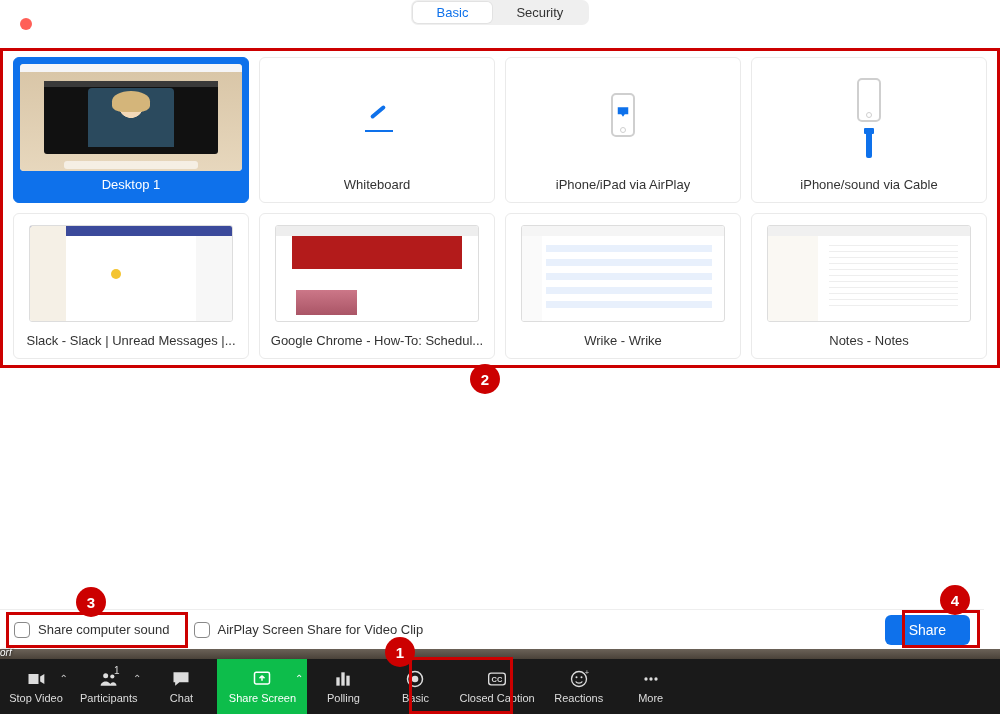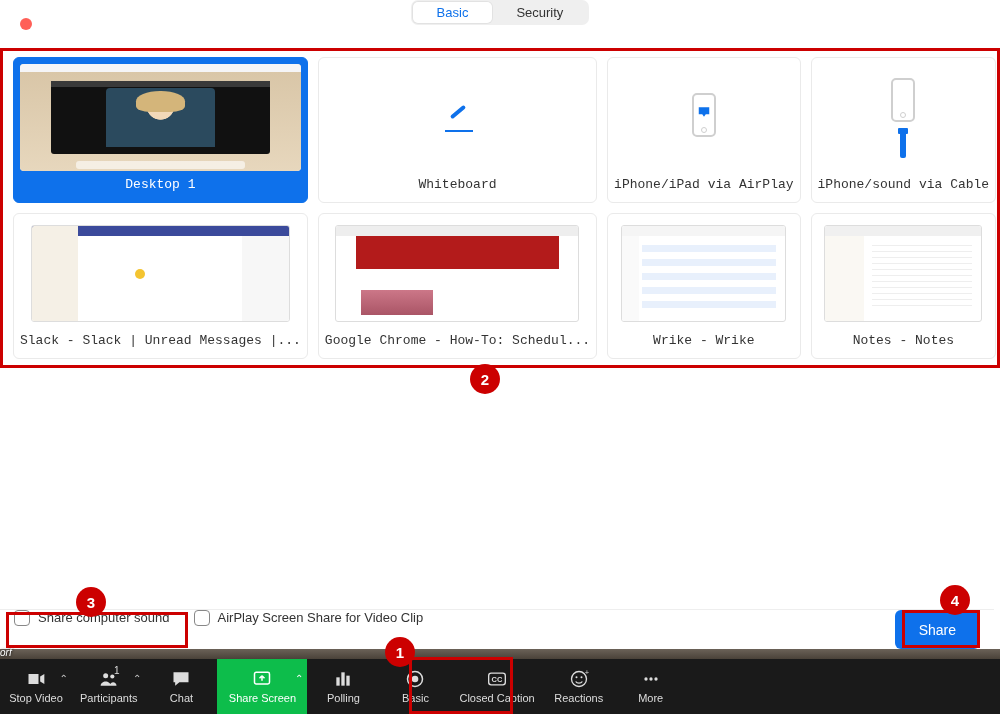--- a/index.html
+++ b/index.html
@@ -8,21 +8,21 @@
   .topbar { height: 48px; display: flex; align-items: flex-start; justify-content: center; position: relative; }
   .close-dot { position: absolute; left: 20px; top: 18px; width: 12px; height: 12px; background: #ff5f57; border-radius: 50%; }
 
   .segmented { display: flex; background: #efefef; border-radius: 7px; padding: 2px; }
   .segmented .seg { padding: 3px 24px; font-size: 13px; color: #333; border-radius: 5px; }
   .segmented .seg.active { background: #fff; color: #0e71eb; box-shadow: 0 0 0 1px rgba(0,0,0,0.05); font-weight: 500;}
 
   .grid-wrap { padding: 6px 10px; display: grid; grid-template-columns: repeat(4, 1fr); gap: 10px; border: 3px solid #c00; }
   .tile { border: 1px solid #eaeaea; border-radius: 6px; display: flex; flex-direction: column; align-items: center; padding: 6px 6px 10px 6px; height: 146px; position: relative; }
   .tile .thumb { flex: 1; width: 100%; display: flex; align-items: center; justify-content: center; border-radius: 4px; overflow: hidden; }
-  .tile .label { font-size: 13px; color: #333; margin-top: 6px; white-space: nowrap; overflow: hidden; text-overflow: ellipsis; max-width: 100%; text-align: center; font-family: Liberation Mono, monospace; }
+  .tile .label { font-size: 13px; color: #333; margin-top: 6px; white-space: nowrap; overflow: hidden; text-overflow: ellipsis; max-width: 100%; text-align: center; }
 
   .tile.selected { background: #0e71eb; border-color: #0e71eb; }
   .tile.selected .label { color: #fff; }
   .tile.selected .thumb { background: #f0f0f0; }
 
   .wb-icon { width: 36px; height: 28px; position: relative; }
   .wb-pen { width: 18px; height: 4px; background: #0e71eb; transform: rotate(-40deg); position: absolute; top: 6px; left: 10px; border-radius: 2px;}
   .wb-line { position: absolute; bottom: 0; left: 6px; right: 2px; height: 2px; background: #0e71eb; }
   .phone-body { width: 24px; height: 44px; border: 2px solid #cfcfcf; border-radius: 5px; position: relative; margin-bottom: 6px;}
   .phone-home { position: absolute; bottom: 2px; left: 50%; width: 6px; height: 6px; border: 1px solid #cfcfcf; border-radius: 50%; transform: translateX(-50%);}
@@ -50,21 +50,21 @@
   .chrome .img{position:absolute;bottom:6%;left:10%;width:30%;height:26%;background:linear-gradient(#c78,#a56);}
 
   .wrike .left{position:absolute;left:0;top:10%;bottom:0;width:10%;background:#fafafa;}
   .wrike .content{position:absolute;left:12%;top:12%;right:6%;height:75%;background:repeating-linear-gradient(#fff 0 7px,#e8f0fc 7px 14px);}
   .wrike .top{position:absolute;top:0;left:0;right:0;height:10%;background:#f5f5f5;}
 
   .notes .side{position:absolute;left:0;top:10%;bottom:0;width:25%;background:#faf8f3;}
   .notes .lines{position:absolute;left:30%;top:15%;right:6%;height:70%;background:repeating-linear-gradient(#fff 0 5px,#eee 5px 6px);}
   .notes .top{position:absolute;top:0;left:0;right:0;height:10%;background:#f0f0f0;}
 
-  .bottom-options { position: absolute; bottom: 65px; left: 0; right: 6px; height: 40px; display: flex; padding: 0 14px; background:#fff; border-top:1px solid #eee;}
+  .bottom-options { position: absolute; bottom: 65px; left: 0; right: 16px; height: 40px; display: flex; align-items: center; padding: 0 14px; background:#fff; border-top:1px solid #eee;}
   .chk { width: 16px; height: 16px; border: 1.5px solid #888; border-radius: 4px; margin-right: 8px; display: inline-block; vertical-align: middle;}
   .opt-label { font-size: 13px; color: #333; margin-right: 24px;}
   .share-btn { margin-left: auto; background: #0e71eb; color: #fff; border: none; border-radius: 6px; padding: 7px 24px; font-size: 14px; font-weight: 500;}
 
   .toolbar { position: absolute; bottom: 0; left: 0; right: 0; height: 55px; background: #1a1a1a; display: flex; align-items: center; color: #ddd; }
   .tool { display: flex; flex-direction: column; align-items: center; justify-content: center; font-size: 11px; gap: 3px; padding: 0 8px; min-width: 72px; height: 100%; position:relative;}
   .tool .caret-up { position:absolute; right:4px; top:14px; font-size:10px; color:#ccc;}
   .tool svg { width: 22px; height: 20px; fill: #ddd; }
   .tool.share { background: #0dbd4b; color: #fff; min-width: 90px;}
   .tool.share svg { fill: #fff; }

